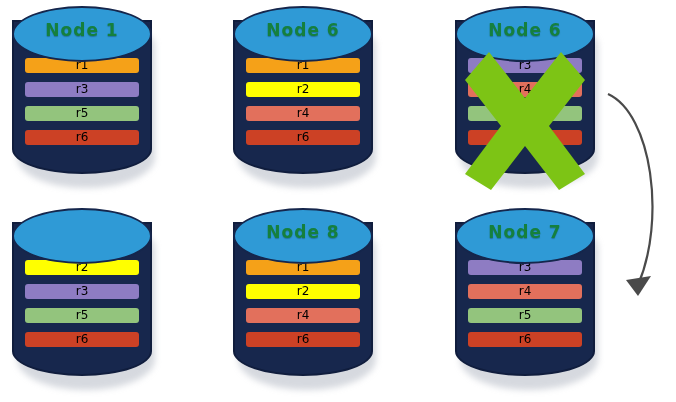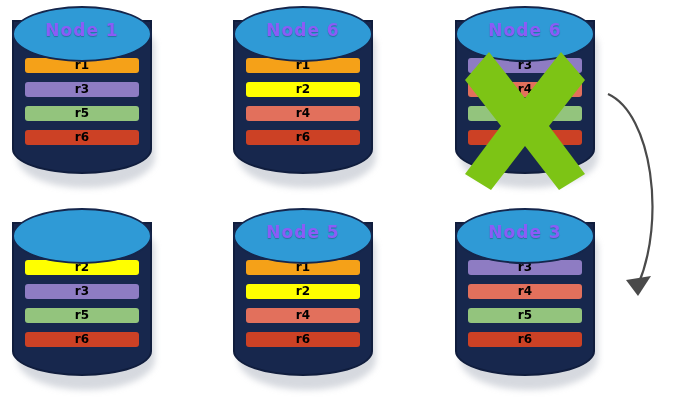--- a/index.html
+++ b/index.html
@@ -55,21 +55,21 @@
     background: #2f9ad6;
     border: 2px solid #15264c;
     box-sizing: border-box;
   }
   .node-title {
     position: absolute;
     left: 0;
     top: 14px;
     width: 140px;
     text-align: center;
-    color: #8b5cf6;
+    color: #15803d;
     font-size: 17px;
     font-weight: bold;
     letter-spacing: 1px;
     text-shadow: 0 1px 1px rgba(0,0,0,0.25);
     pointer-events: none;
   }
 
   
   .records {
     position: absolute;
@@ -77,21 +77,21 @@
     top: 52px;
     width: 114px;
   }
   .record {
     position: relative;
     height: 15px;
     margin-bottom: 9px;
     border-radius: 3px;
     color: #000000;
     font-size: 12px;
-    font-weight: bold;
+    font-weight: normal;
     line-height: 15px;
     text-align: center;
   }
 
   
   .fail-x {
     position: absolute;
     left: 455px;
     top: 40px;
     width: 140px;
@@ -165,33 +165,33 @@
       <div class="node" style="left: 233px; top: 208px;">
         <div class="node-shadow"></div>
         <div class="node-body" style="background: rgb(23, 39, 77);"></div>
         <div class="records">
           <div class="record" style="background: rgb(245, 161, 24);">r1</div>
           <div class="record" style="background: rgb(255, 255, 0);">r2</div>
           <div class="record" style="background: rgb(226, 112, 92);">r4</div>
           <div class="record" style="background: rgb(204, 65, 37);">r6</div>
         </div>
         <div class="node-top" style="background: rgb(47, 154, 214);"></div>
-        <div class="node-title">Node 5</div>
+        <div class="node-title">Node 8</div>
       </div>
       <div class="node" style="left: 455px; top: 208px;">
         <div class="node-shadow"></div>
         <div class="node-body" style="background: rgb(23, 39, 77);"></div>
         <div class="records">
           <div class="record" style="background: rgb(142, 124, 195);">r3</div>
           <div class="record" style="background: rgb(226, 112, 92);">r4</div>
           <div class="record" style="background: rgb(147, 196, 125);">r5</div>
           <div class="record" style="background: rgb(204, 65, 37);">r6</div>
         </div>
         <div class="node-top" style="background: rgb(47, 154, 214);"></div>
-        <div class="node-title">Node 3</div>
+        <div class="node-title">Node 7</div>
       </div>
     </div>
 
   <svg class="fail-x" viewBox="0 0 140 150">
     <polygon id="fail-x-shape" points="34,12 70,58 106,12 130,40 94,86 130,134 104,150 70,106 36,150 10,134 46,86 10,40" fill="#7dc415"></polygon>
   </svg>
 
   <svg class="arrow" viewBox="0 0 80 235">
     <path id="arrow-path" d="M 18 14 C 62 34 76 140 48 205" fill="none" stroke-width="2.2" stroke="#4a4a4a"></path>
     <polygon id="arrow-head" points="48 216 36 200 61 196" fill="#4a4a4a"></polygon>

